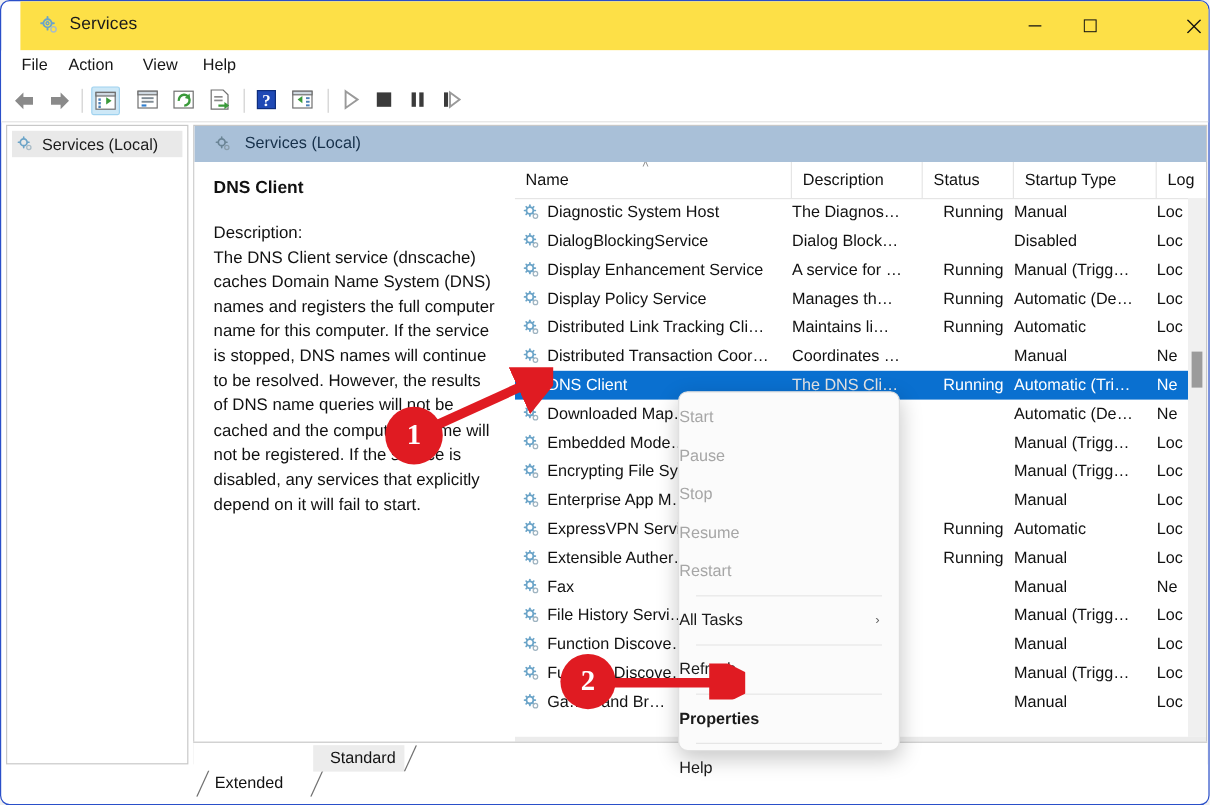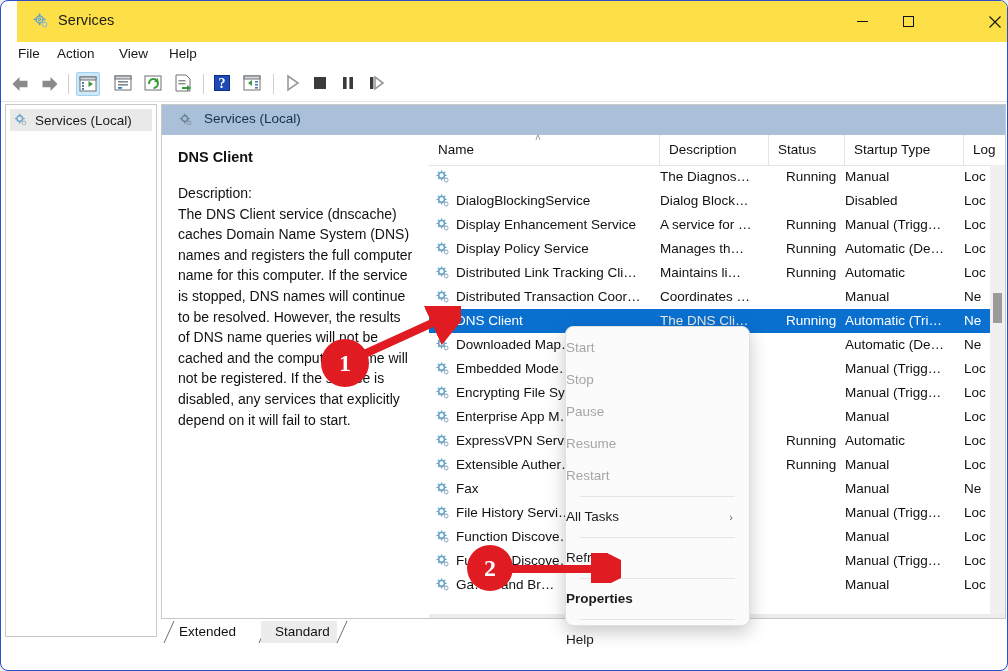--- a/index.html
+++ b/index.html
@@ -148,21 +148,21 @@
     background:#ffffff;
   }
   .tabstrip .tabline{position:absolute;left:0;top:0;width:100%;height:1px;background:#c8c8c8;}
   .tab{
     position:absolute;top:3px;height:22px;line-height:22px;
     font-size:13.5px;color:#111;padding:0 10px;
     box-sizing:border-box;
   }
   .tab .sl{position:absolute;left:0;top:0;width:12px;height:22px;}
   .tab .sr{position:absolute;right:-11px;top:0;width:12px;height:22px;}
-  .tab.active{background:#ffffff;}
+  .tab.active{background:#ffffff;margin-top:21px;}
   .tab.inactive{background:#ececec;}
   
   .ctxmenu{
     position:absolute;left:564px;top:325px;width:185px;height:300px;
     background:#fbfbfb;
     border:1px solid #e0e0e0;
     border-radius:8px;
     box-shadow:0 6px 18px rgba(0,0,0,.22);
     box-sizing:border-box;
     padding:5px 0;
@@ -402,20 +402,21 @@
                   <line x1="7.4" y1="11.1" x2="7.4" y2="12.3"></line>
                   <line x1="2.4" y1="7.2" x2="3.6" y2="7.2"></line>
                   <line x1="11.3" y1="7.2" x2="12.5" y2="7.2"></line>
                   <line x1="3.9" y1="3.7" x2="4.8" y2="4.6"></line>
                   <line x1="10.1" y1="9.9" x2="11" y2="10.8"></line>
                   <line x1="11" y1="3.7" x2="10.1" y2="4.6"></line>
                   <line x1="4.8" y1="9.9" x2="3.9" y2="10.8"></line>
                 </g>
                 <circle cx="12.6" cy="12.4" r="2.1" fill="none" stroke="#9fb4c1" stroke-width="1.2"></circle>
               </svg></span>
+            <span class="cell c-name">Diagnostic System Host</span>
             <span class="cell c-desc">The Diagnos…</span>
             <span class="cell c-status">Running</span>
             <span class="cell c-start">Manual</span>
             <span class="cell c-logon">Loc</span>
           </div>
           <div class="row">
             <span class="gear"><svg width="16" height="16" viewBox="0 0 18 18">
                 <g fill="none" stroke="#6ba4c8" stroke-width="1.7">
                   <circle cx="7.4" cy="7.2" r="3.2"></circle>
                 </g>
@@ -836,22 +837,22 @@
       <span class="sr">
         <svg width="12" height="22" viewBox="0 0 12 22">
             <line x1="11" y1="0" x2="1" y2="22" stroke="#707070" stroke-width="1"></line>
           </svg>
       </span>
     </div>
   </div>
 
   <div class="ctxmenu" id="ctxmenu">
       <div class="ctxitem disabled"><span>Start</span></div>
+      <div class="ctxitem disabled"><span>Pause</span></div>
       <div class="ctxitem disabled"><span>Stop</span></div>
-      <div class="ctxitem disabled"><span>Pause</span></div>
       <div class="ctxitem disabled"><span>Resume</span></div>
       <div class="ctxitem disabled"><span>Restart</span></div>
       <div class="ctxsep"></div>
       <div class="ctxitem"><span>All Tasks</span><span class="sub">›</span></div>
       <div class="ctxsep"></div>
       <div class="ctxitem"><span>Refresh</span></div>
       <div class="ctxsep"></div>
       <div class="ctxitem bold"><span>Properties</span></div>
       <div class="ctxsep"></div>
       <div class="ctxitem"><span>Help</span></div>

